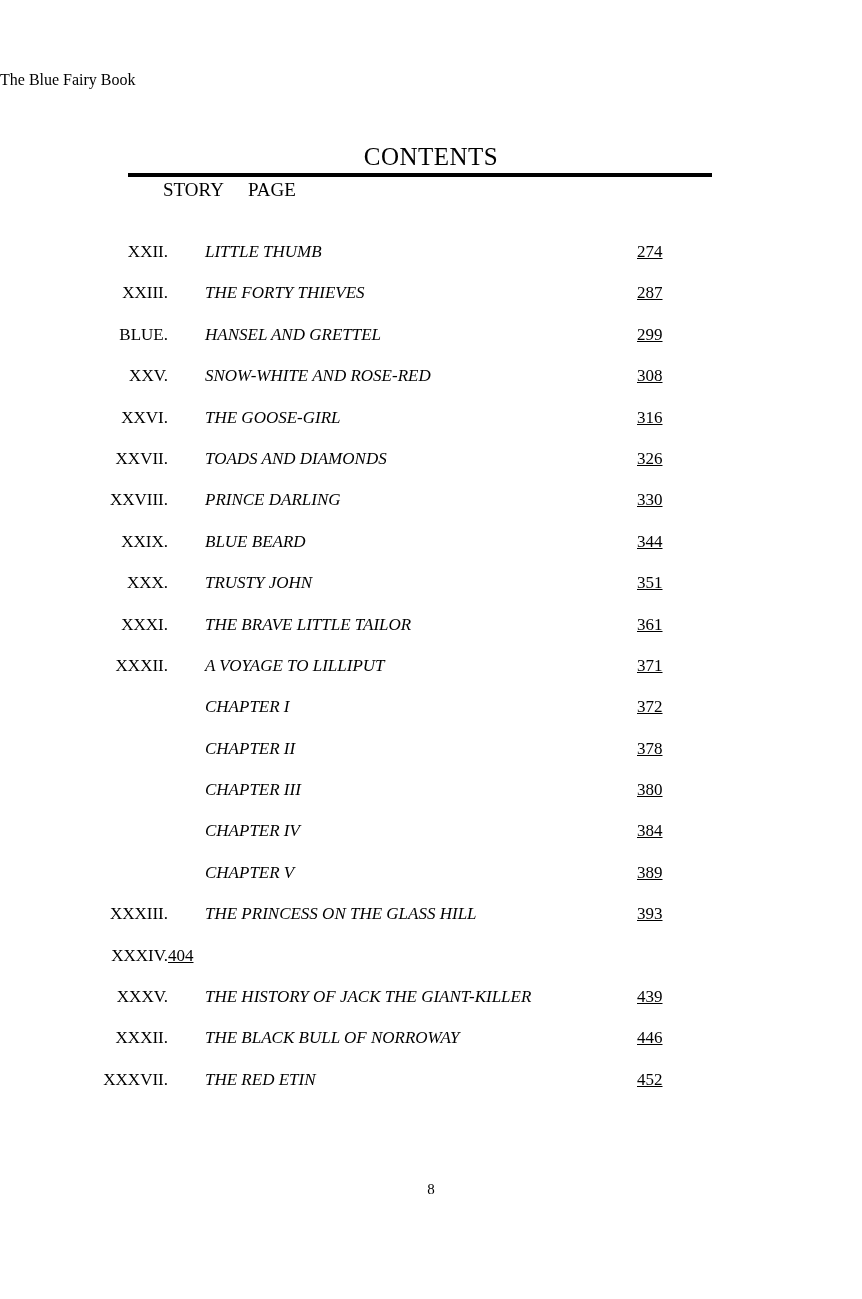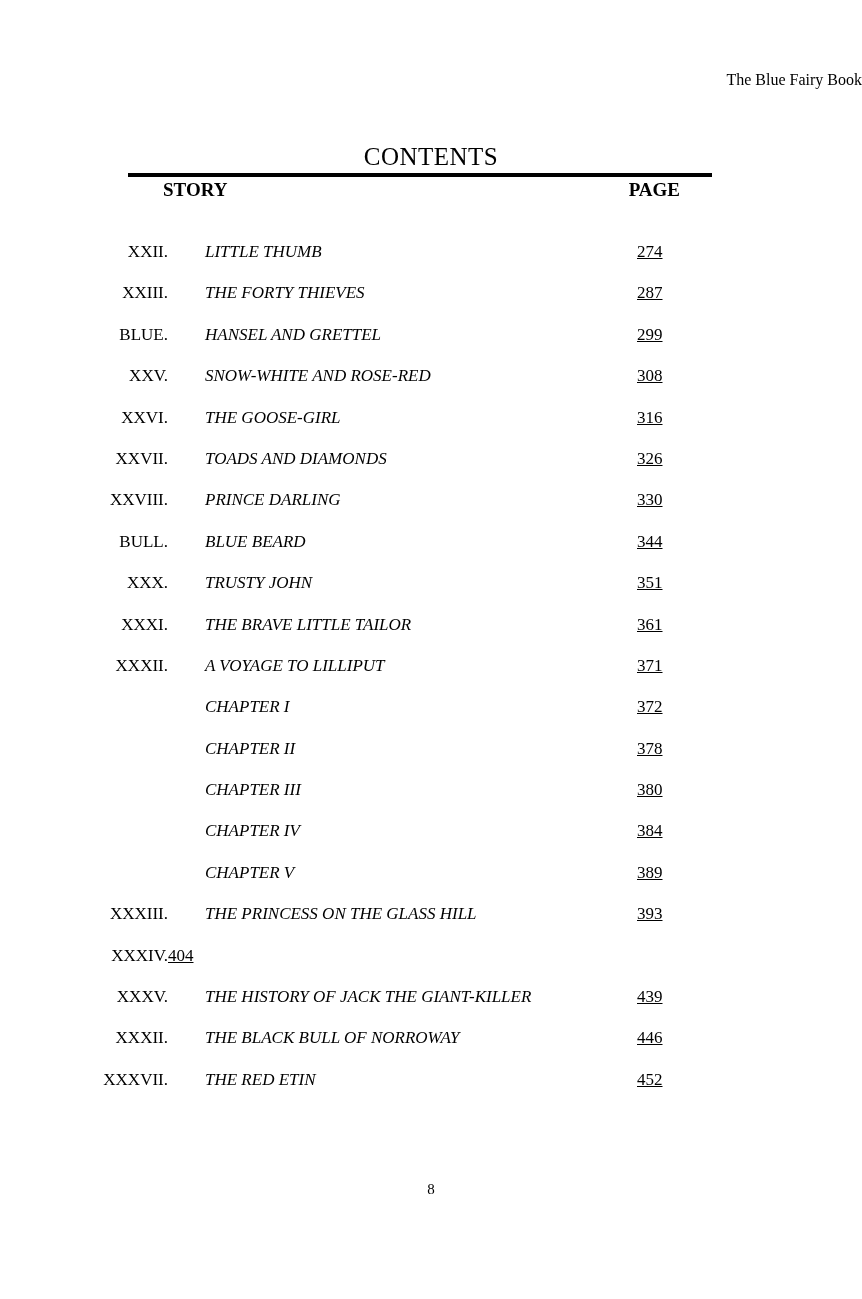--- a/index.html
+++ b/index.html
@@ -14,21 +14,21 @@
     background: #ffffff;
     color: #000000;
     font-family: "Liberation Serif", "DejaVu Serif", serif;
     overflow: hidden;
   }
   .running-header {
     position: absolute;
     top: 70px;
     left: 0;
     width: 100%;
-    text-align: right;
+    text-align: left;
     font-size: 16px;
     line-height: 20px;
   }
   .contents-title {
     position: absolute;
     top: 143px;
     left: 0;
     width: 100%;
     text-align: center;
     font-size: 25px;
@@ -45,24 +45,25 @@
     background: #000000;
   }
   .column-header-row {
     position: absolute;
     top: 179px;
     left: 128px;
     width: 584px;
     box-sizing: border-box;
     padding: 0 32px 0 35px;
     display: flex;
-    justify-content: space-between;
+    justify-content: flex-start;
     font-size: 19px;
-    font-weight: bold;
+    font-weight: normal;
     line-height: 22px;
+    gap: 24px;
   }
   .toc-list {
     position: absolute;
     top: 241px;
     left: 0;
     width: 862px;
   }
   .toc-row {
     display: grid;
     grid-template-columns: 168px 469px auto;
@@ -152,21 +153,21 @@
     <div class="toc-page">326</div>
   </div>
       <div class="toc-row">
     <div class="toc-numeral">XXVIII.</div>
     <div class="toc-title">
           <div>PRINCE DARLING</div>
         </div>
     <div class="toc-page">330</div>
   </div>
       <div class="toc-row">
-    <div class="toc-numeral">BULL.</div>
+    <div class="toc-numeral">XXIX.</div>
     <div class="toc-title">
           <div>BLUE BEARD</div>
         </div>
     <div class="toc-page">344</div>
   </div>
       <div class="toc-row">
     <div class="toc-numeral">XXX.</div>
     <div class="toc-title">
           <div>TRUSTY JOHN</div>
         </div>

